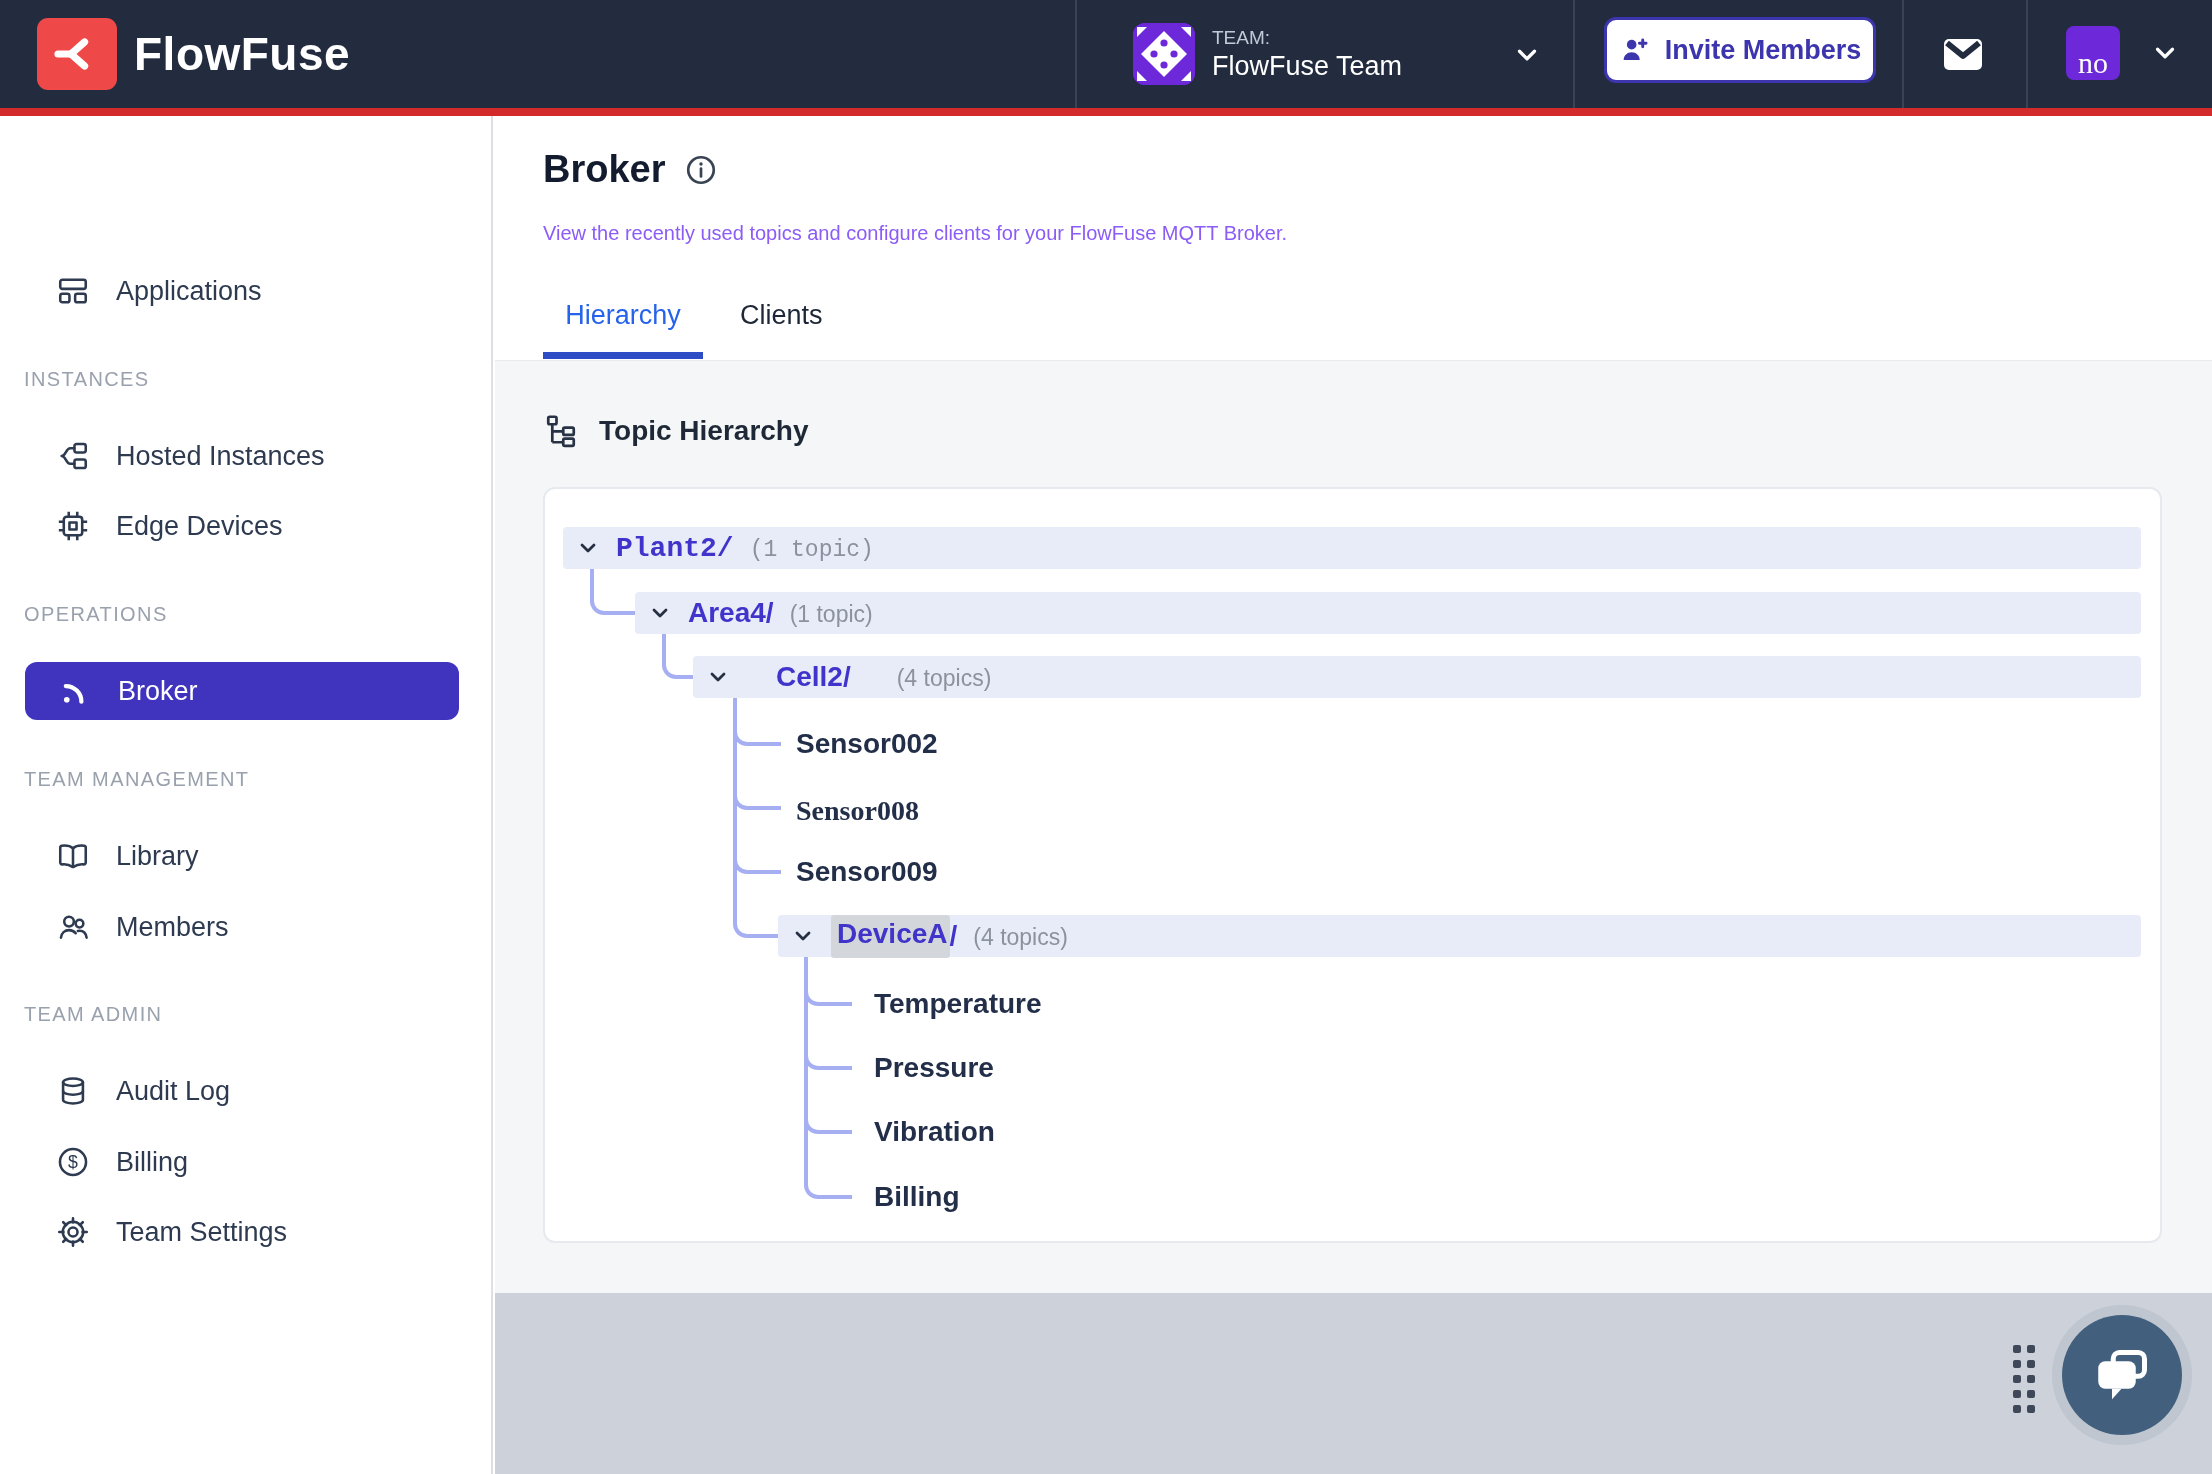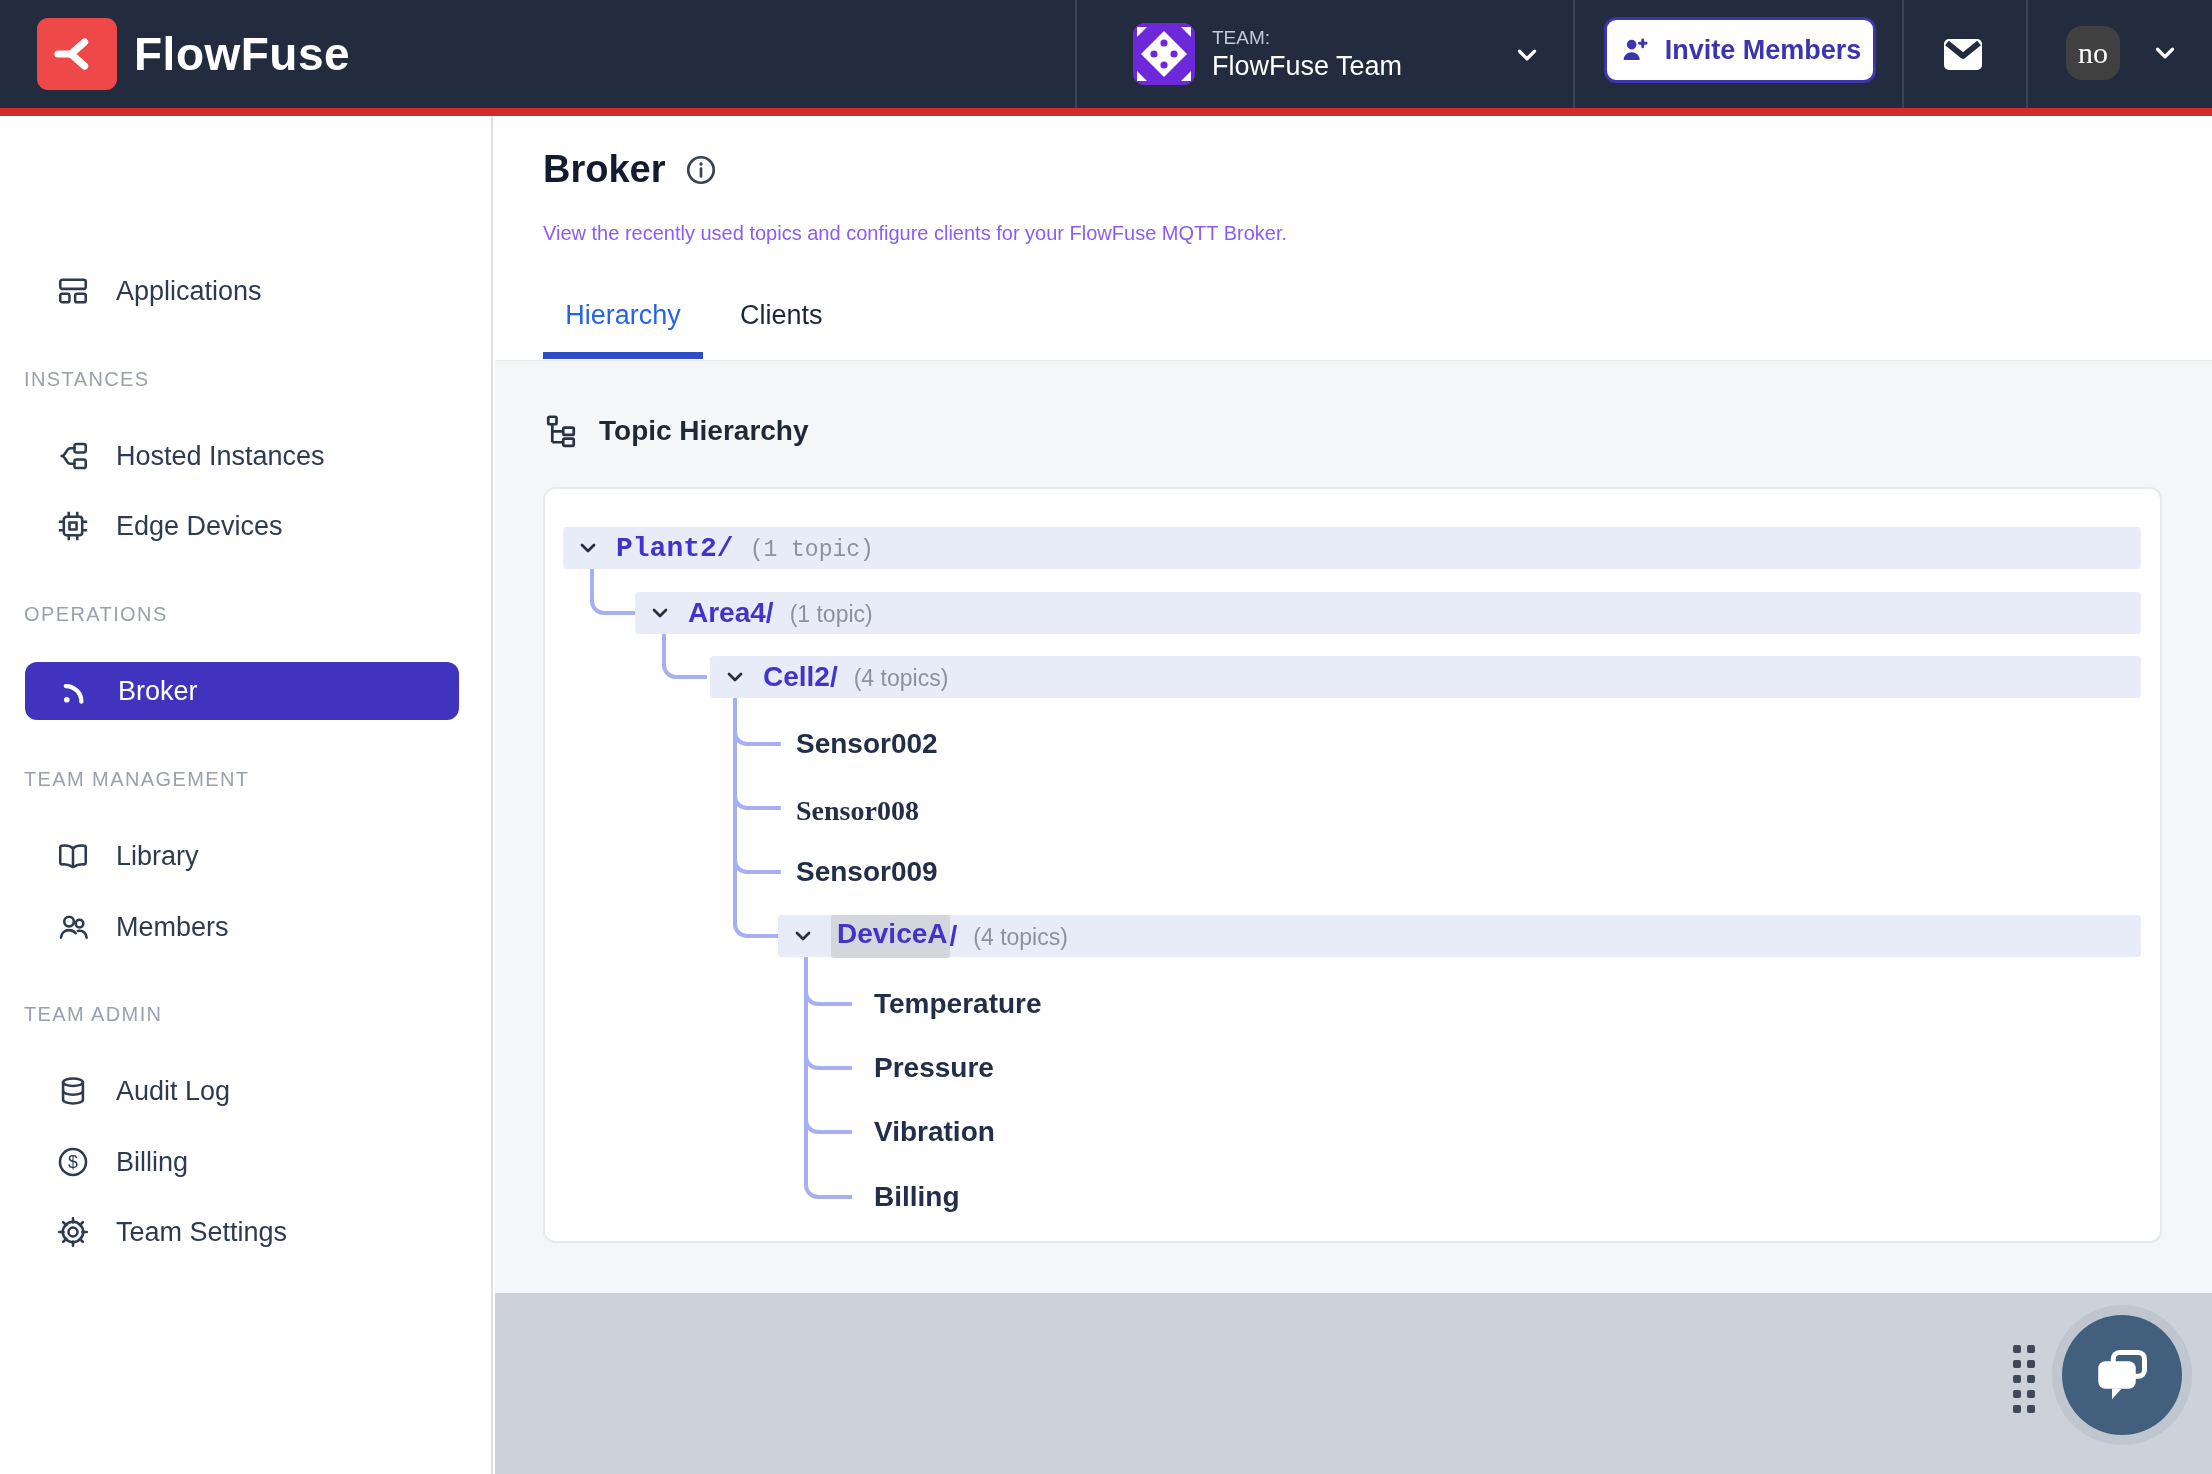--- a/index.html
+++ b/index.html
@@ -19,21 +19,21 @@
   .team-avatar { width:62px; height:62px; border-radius:12px; background:#6d28d9; overflow:hidden; flex:0 0 auto; }
   .team-texts { display:flex; flex-direction:column; justify-content:center; }
   .team-label { font-size:19px; color:#c3cad7; line-height:24px; }
   .team-name { font-size:27px; color:#ffffff; line-height:33px; }
   .chev-team { position:absolute; left:1512px; top:40px; }
   .invite-btn { position:absolute; left:1604px; top:17px; width:272px; height:66px; background:#ffffff;
     border:3px solid #3c35ad; border-radius:12px; display:flex; align-items:center; justify-content:center; gap:14px; cursor:pointer; }
   .invite-label { font-size:27px; font-weight:700; color:#3c35ad; }
   .mail-btn { position:absolute; left:1938px; top:29px; width:50px; height:50px; display:flex; align-items:center; justify-content:center; cursor:pointer; }
   .user-chip { position:absolute; left:2066px; top:26px; display:flex; align-items:center; gap:30px; cursor:pointer; }
-  .user-avatar { width:54px; height:54px; border-radius:16px; background:#404040; display:flex; align-items:center; justify-content:center; }
+  .user-avatar { width:54px; height:54px; border-radius:8px; background:#6d28d9; display:flex; align-items:flex-end; justify-content:center; }
   .user-avatar span { font-family:"Liberation Serif", serif; font-size:30px; color:#fdfdfd; }
   
   .sidebar { position:absolute; left:0; top:116px; width:493px; bottom:0; background:#ffffff; border-right:2px solid #dcdfe4; z-index:4; }
   .slabel { position:absolute; left:24px; height:24px; font-size:20px; color:#99a1ad; letter-spacing:1.4px; }
   .sitem { position:absolute; left:56px; height:48px; display:flex; align-items:center; gap:26px; font-size:27px; color:#2d3a50; cursor:pointer; }
   .sitem svg { flex:0 0 auto; }
   .broker-pill { position:absolute; left:25px; top:546px; width:434px; height:58px; background:#4034bf; border-radius:12px;
     display:flex; align-items:center; padding-left:33px; gap:26px; cursor:pointer; }
   .broker-pill .plabel { font-size:27px; color:#ffffff; }
   
@@ -51,21 +51,21 @@
   
   .card { position:absolute; left:543px; top:487px; width:1619px; height:756px; background:#ffffff; border:2px solid #e6e9ee; border-radius:12px; z-index:2; }
   .trow { position:absolute; right:19px; height:42px; background:#e8ecf9; border-radius:4px; display:flex; align-items:center; padding-left:13px; cursor:pointer; }
   .trow .chev { margin-right:16px; display:flex; }
   .tlabel { font-size:28px; font-weight:700; color:#4134cb; }
   .tcount { margin-left:16px; font-size:23px; color:#8b919d; padding-top:3px; }
   .sel { background:#d3d6da; border-radius:3px; padding:3px 2px 8px 6px; margin:-3px 0 -4px 0; }
   .tleaf { position:absolute; height:42px; line-height:42px; font-size:28px; font-weight:700; color:#232f49; }
   .row-plant  { left:18px;  top:38px;font-family:Liberation Mono, monospace; }
   .row-area   { left:90px;  top:103px; }
-  .row-cell   { left:165px; top:167px; }
+  .row-cell   { left:148px; top:167px;gap:30px; }
   .row-device { left:233px; top:426px; }
   .leaf-s002 { left:251px; top:234px; }
   .leaf-s008 { left:251px; top:301px;font-family:Liberation Serif, serif; }
   .leaf-s009 { left:251px; top:362px; }
   .leaf-temp { left:329px; top:494px; }
   .leaf-pres { left:329px; top:558px; }
   .leaf-vibr { left:329px; top:622px; }
   .leaf-humi { left:329px; top:687px; }
   .elbow { position:absolute; border-left:4px solid #a5aff2; border-bottom:4px solid #a5aff2; border-bottom-left-radius:14px; }
   .vline { position:absolute; width:4px; background:#a5aff2; }

